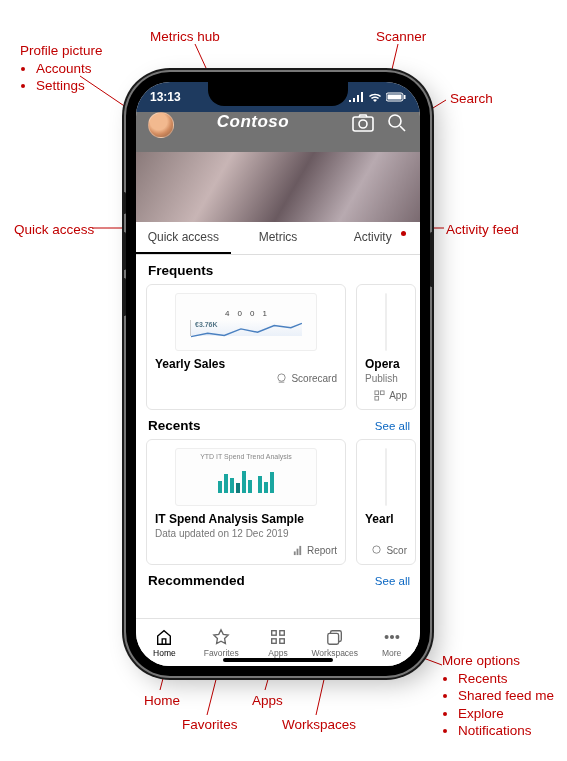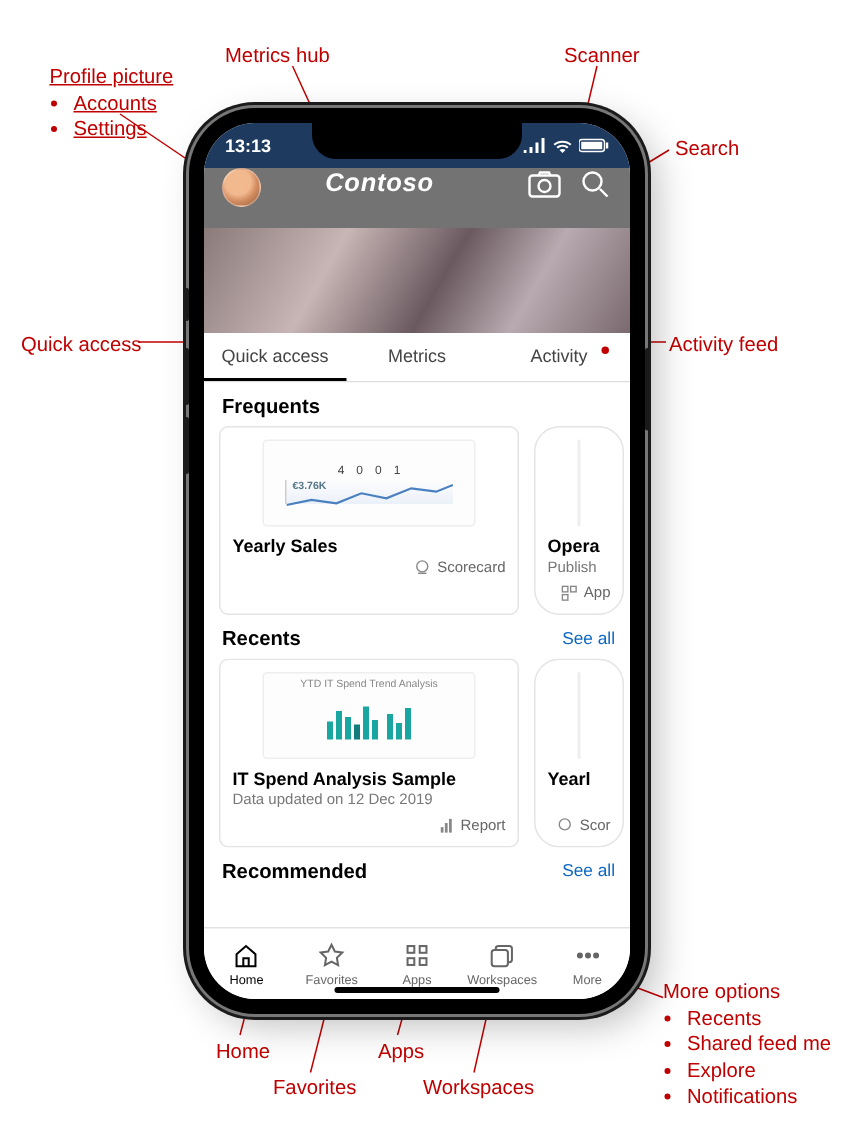--- a/index.html
+++ b/index.html
@@ -42,21 +42,21 @@
   .tab .dot { position:absolute; top:9px; right:14px; width:5px; height:5px; border-radius:50%; background:#c00000;}
 
   
   .content { height: calc(100% - 30px - 40px - 70px - 33px - 48px); overflow: hidden; background:#fff; padding: 0 0 0 10px;}
   .section-head { display:flex; justify-content:space-between; align-items:center; padding:8px 10px 6px 2px;}
   .section-title { font-size: 13.5px; font-weight: 700; }
   .see-all { font-size: 11.5px; color: #0a66c2; cursor:pointer;}
 
   .card-row { display: flex; gap: 10px; overflow: hidden; }
   .card { width: 200px; flex-shrink:0; border: 1px solid #e4e4e4; border-radius: 6px; background:#fff; padding: 6px 8px 8px; }
-  .card.peek { width: 60px; padding-left:8px;border-radius:17px;}
+  .card.peek { width: 60px; padding-left:8px;}
   .thumb { height: 58px; border:1px solid #eee; border-radius:3px; background: linear-gradient(#fdfdfd,#fdfdfd); margin: 2px 20px 6px; display:flex; flex-direction:column; align-items:center; justify-content:center; font-size:6px; color:#888; gap:2px; position:relative;}
   .thumb .scores { display:flex; gap:8px; font-size:8px; color:#444;}
   .thumb .spark { width:80%; height:16px; background: linear-gradient(to top, rgba(100,150,220,.12), transparent); position:relative; border-left:1px solid #ccc;}
   .thumb .kpi { position:absolute; left:4px; top:1px; font-size:7px; color:#578; font-weight:600;}
   .thumb .spark svg{position:absolute;inset:0;}
   .thumb.bars { justify-content:flex-start; padding-top:4px;}
   .thumb.bars .bt { font-size:7px; color:#888; text-align:center; line-height:1.1;}
   .thumb.bars .bar-cluster { display:flex; align-items:flex-end; gap:2px; height:24px; margin-top:6px;}
   .thumb.bars .bar-cluster span{ width:4px; background:#1aa6a0;}
   .card-title { font-size: 12px; font-weight: 600; margin-bottom: 2px; white-space:nowrap; overflow:hidden; text-overflow:ellipsis;}
@@ -82,21 +82,21 @@
   <line class="anno-line" x1="446" y1="100" x2="410" y2="122"></line>
   <line class="anno-line" x1="92" y1="228" x2="160" y2="228"></line>
   <line class="anno-line" x1="392" y1="228" x2="444" y2="228"></line>
   <line class="anno-line" x1="172" y1="644" x2="160" y2="690"></line>
   <line class="anno-line" x1="225" y1="644" x2="207" y2="715"></line>
   <line class="anno-line" x1="278" y1="644" x2="265" y2="690"></line>
   <line class="anno-line" x1="332" y1="644" x2="316" y2="715"></line>
   <line class="anno-line" x1="386" y1="644" x2="442" y2="665"></line>
 </svg>
 
-<div class="anno" style="left:33px; top:42px;text-decoration:underline;">
+<div class="anno" style="left:20px; top:42px;">
   <div>Profile picture</div>
   <ul>
     <li>Accounts</li>
     <li>Settings</li>
   </ul>
 </div>
 <div class="anno" style="left:150px; top:28px;">Metrics hub</div>
 <div class="anno" style="left:376px; top:28px;">Scanner</div>
 <div class="anno" style="left:450px; top:90px;">Search</div>
 <div class="anno" style="left:14px; top:221px;">Quick access</div>

